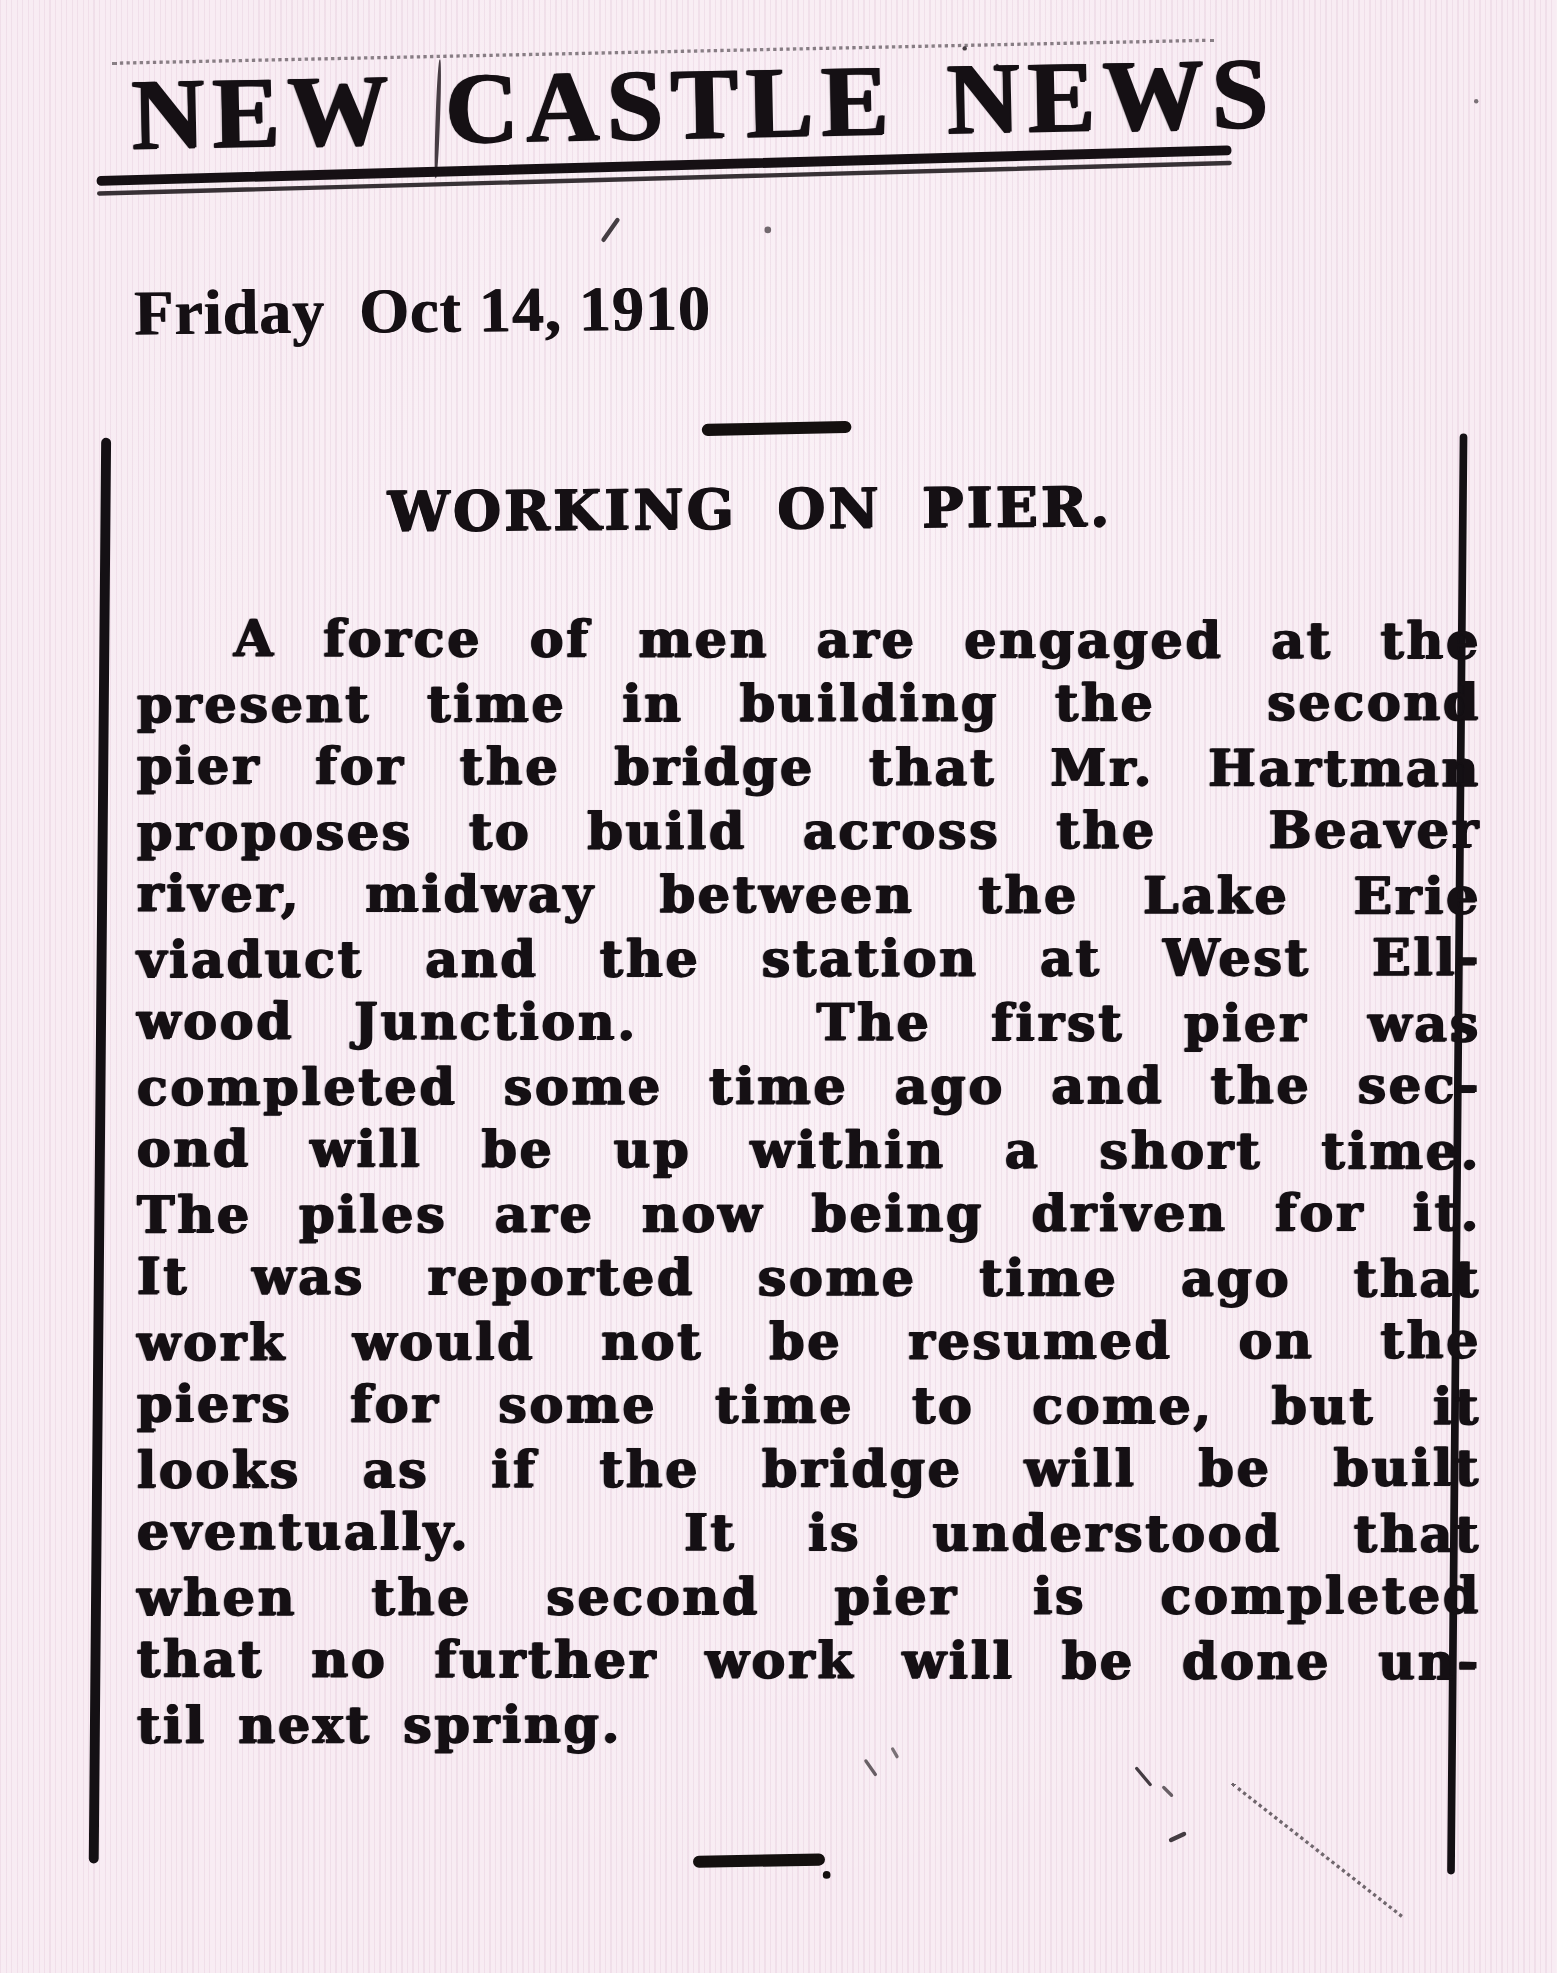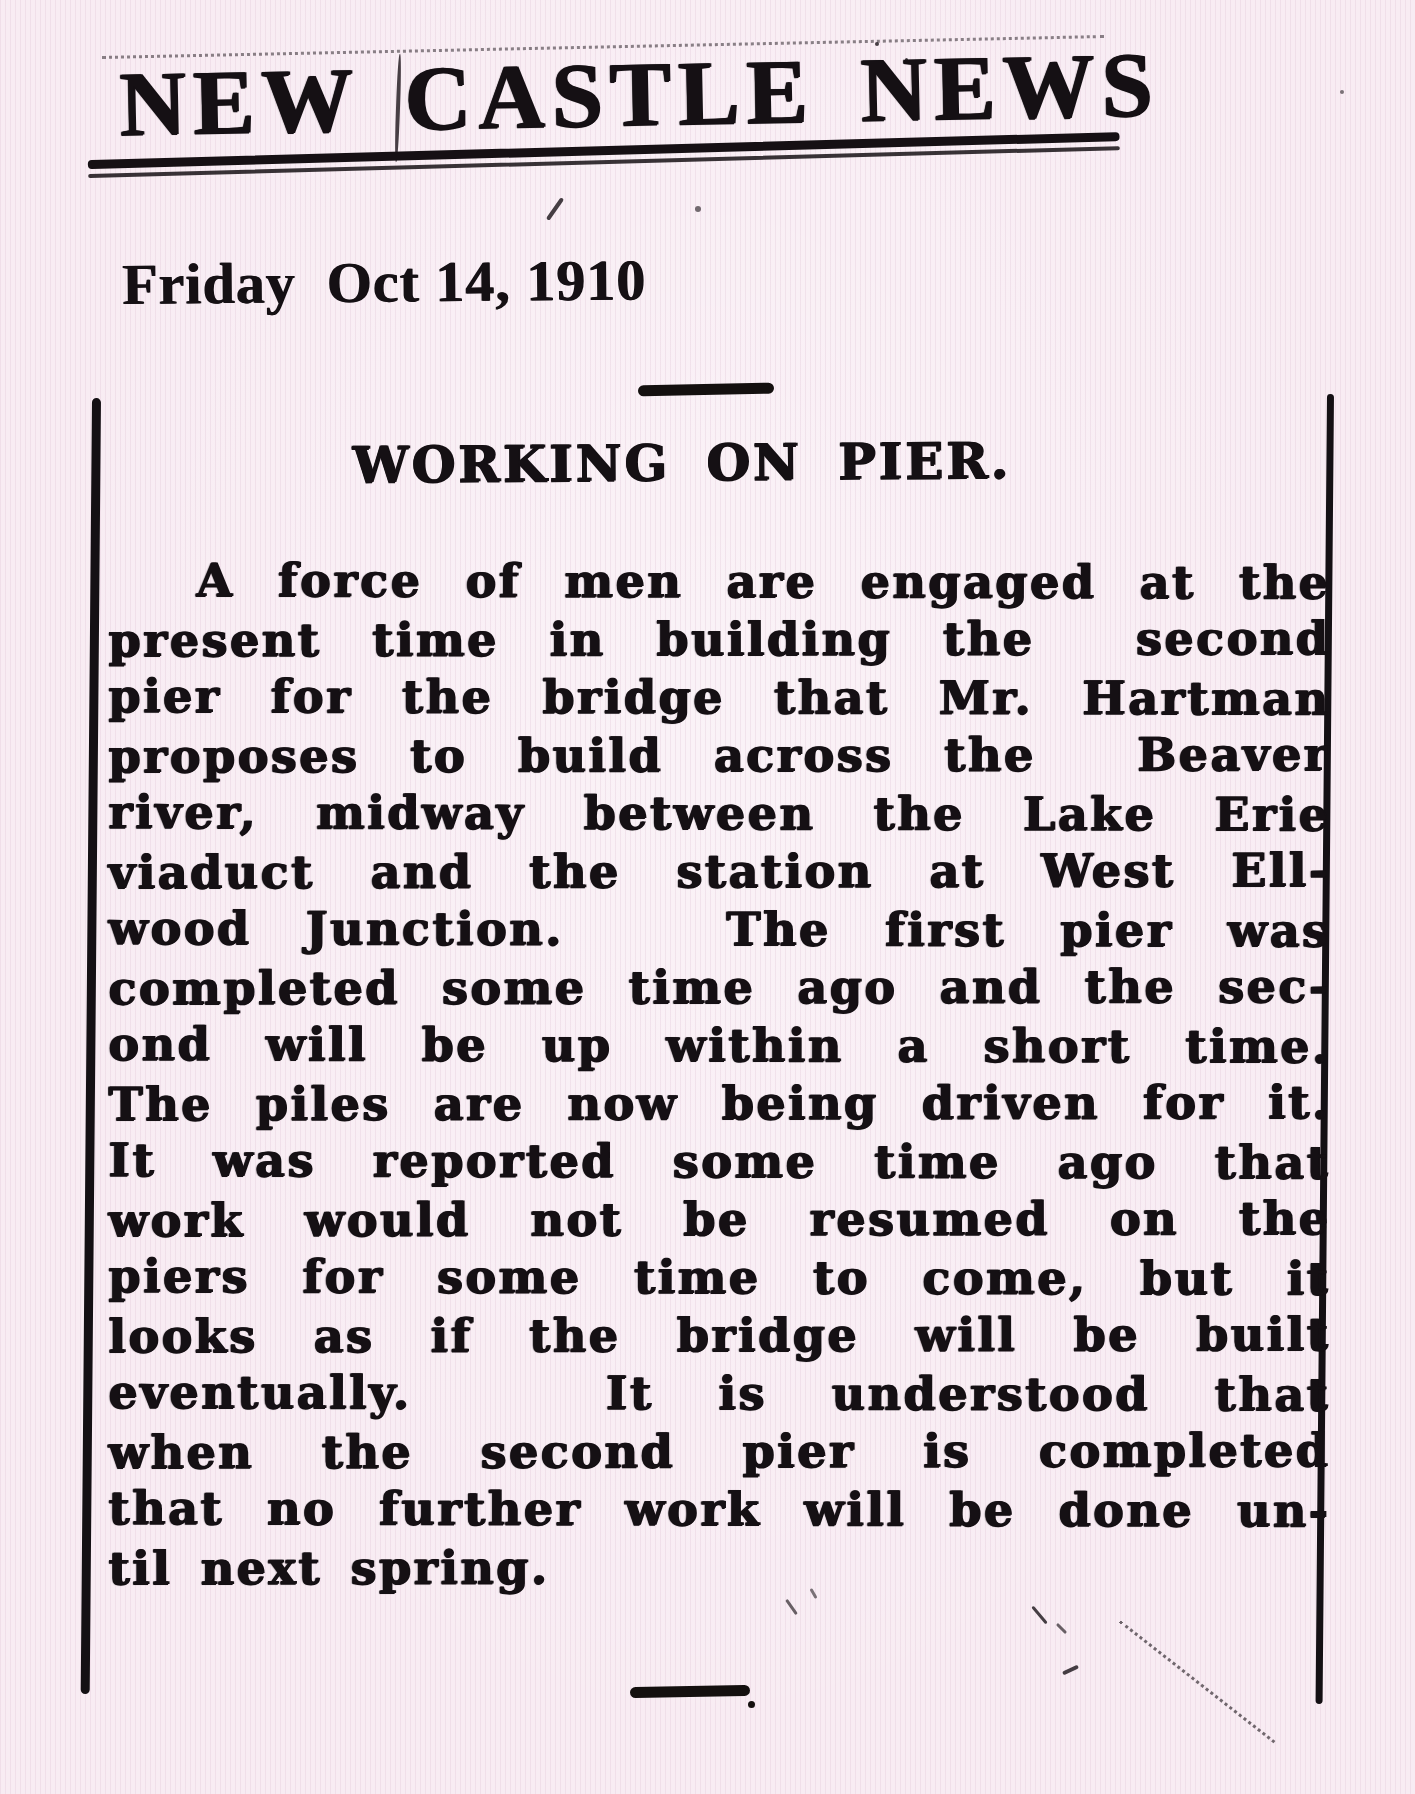--- a/index.html
+++ b/index.html
@@ -70,21 +70,21 @@
     transform:rotate(0.5deg);transform-origin:top left;
   }
   .headline{
     position:absolute;left:352px;top:438px;margin:0;
     font-size:50px;font-weight:bold;line-height:1;
     letter-spacing:3px;word-spacing:16px;white-space:pre;
     transform:rotate(-0.4deg);
     text-shadow:1.6px 0 0 currentColor, 0 1.2px 0 currentColor;
   }
   .body{
-    position:absolute;left:108px;top:552px;width:1222px;
+    position:absolute;left:124px;top:552px;width:1222px;
   }
   .body-line{
     font-size:46px;font-weight:bold;line-height:58px;
     letter-spacing:2.5px;word-spacing:10px;
     white-space:pre-wrap;
     text-align:justify;text-align-last:justify;
     text-shadow:1.4px 0 0 currentColor, 0 1px 0 currentColor, -0.6px 0.6px 1px rgba(20,15,20,.55);
   }
   .body-line.indent{text-indent:88px;}
   .body-line.last{text-align-last:left;}

